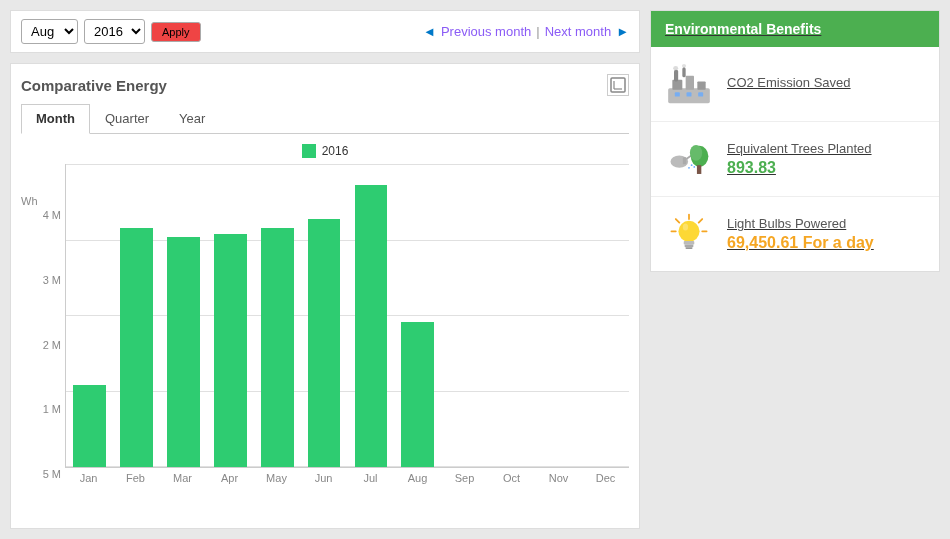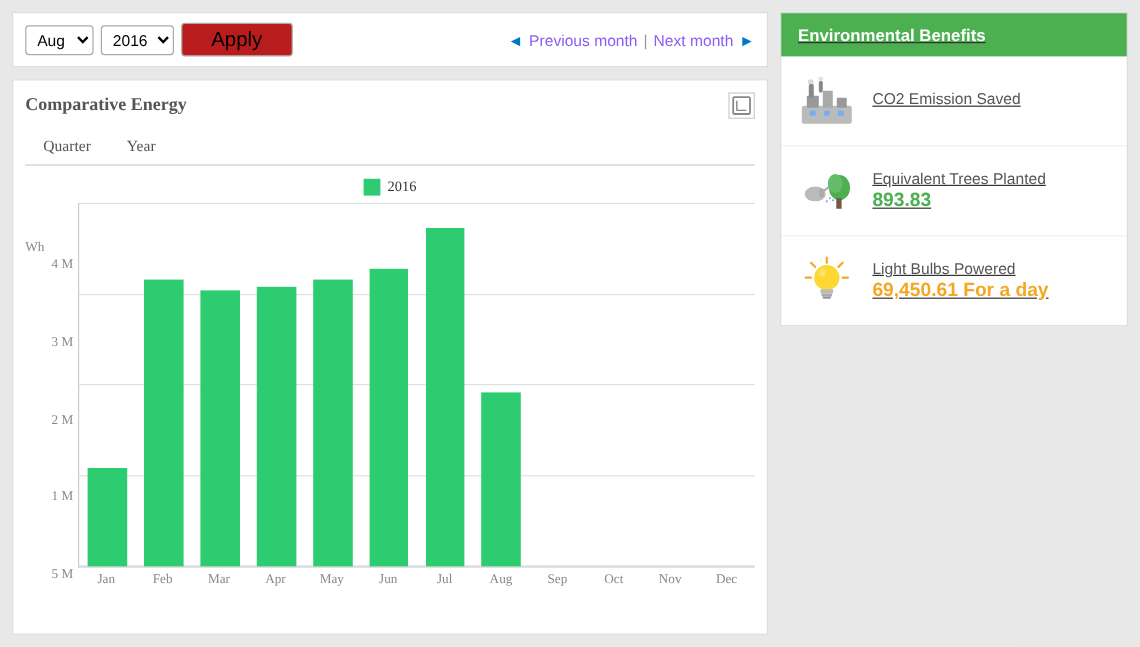--- a/index.html
+++ b/index.html
@@ -4,26 +4,26 @@
   <style>
     * { box-sizing: border-box; margin: 0; padding: 0; }
     body { font-family: Arial, sans-serif; font-size: 13px; background: #f0f0f0; color: #333; width: 950px; height: 539px; overflow: hidden; }
 
     .main-container { display: flex; width: 950px; height: 539px; padding: 10px; gap: 10px; background: #e8e8e8; }
 
     .left-panel { flex: 1; display: flex; flex-direction: column; gap: 10px; }
 
     .top-bar { display: flex; align-items: center; background: #fff; padding: 8px 10px; border: 1px solid #ddd; gap: 6px; }
     .month-select, .year-select { padding: 3px 5px; border: 1px solid #aaa; border-radius: 3px; font-size: 13px; background: #fff; }
-    .apply-btn { padding: 3px 24px; background: #b91c1c; border: 1px solid #aaa; border-radius: 3px; cursor: pointer; font-size: 17px; }
+    .apply-btn { padding: 3px 10px; background: #ef4444; border: 1px solid #aaa; border-radius: 3px; cursor: pointer; font-size: 11px; }
     .nav-links { margin-left: auto; display: flex; align-items: center; gap: 5px; }
     .nav-link { color: #8b5cf6; text-decoration: none; font-size: 13px; cursor: pointer; }
     .nav-separator { color: #999; }
 
-    .chart-panel { flex: 1; background: #fff; border: 1px solid #ddd; padding: 10px; font-family: Liberation Serif, serif; }
+    .chart-panel { flex: 1; background: #fff; border: 1px solid #ddd; padding: 10px; }
     .chart-title-row { display: flex; align-items: center; justify-content: space-between; margin-bottom: 8px; }
     .chart-title { font-size: 15px; font-weight: bold; color: #555; }
     .chart-icon { width: 22px; height: 22px; border: 1px solid #ccc; display: flex; align-items: center; justify-content: center; cursor: pointer; color: #666; font-size: 12px; }
 
     .tabs { display: flex; border-bottom: 1px solid #ccc; margin-bottom: 10px; }
     .tab { padding: 6px 14px; cursor: pointer; border: 1px solid transparent; font-size: 13px; color: #555; }
     .tab.active { border: 1px solid #ccc; border-bottom: 1px solid #fff; background: #fff; margin-bottom: -1px; color: #333; font-weight: bold; }
     .legend { display: flex; align-items: center; gap: 6px; margin-bottom: 6px; justify-content: center; font-size: 12px; }
     .legend-color { width: 14px; height: 14px; background: #2ecc71; display: inline-block; }
 
@@ -83,20 +83,21 @@
         <div class="chart-icon">
           <svg width="16" height="16" viewBox="0 0 16 16" fill="none">
             <rect x="1" y="1" width="14" height="14" rx="1" stroke="#888" stroke-width="1.5" fill="none"></rect>
             <line x1="4" y1="4" x2="4" y2="12" stroke="#888" stroke-width="1.2"></line>
             <line x1="4" y1="12" x2="12" y2="12" stroke="#888" stroke-width="1.2"></line>
           </svg>
         </div>
       </div>
 
       <div class="tabs">
+        <div class="tab active">Month</div>
         <div class="tab">Quarter</div>
         <div class="tab">Year</div>
       </div>
 
       <div class="legend">
         <span class="legend-color"></span>
         <span>2016</span>
       </div>
 
       <div class="chart-wrapper">

